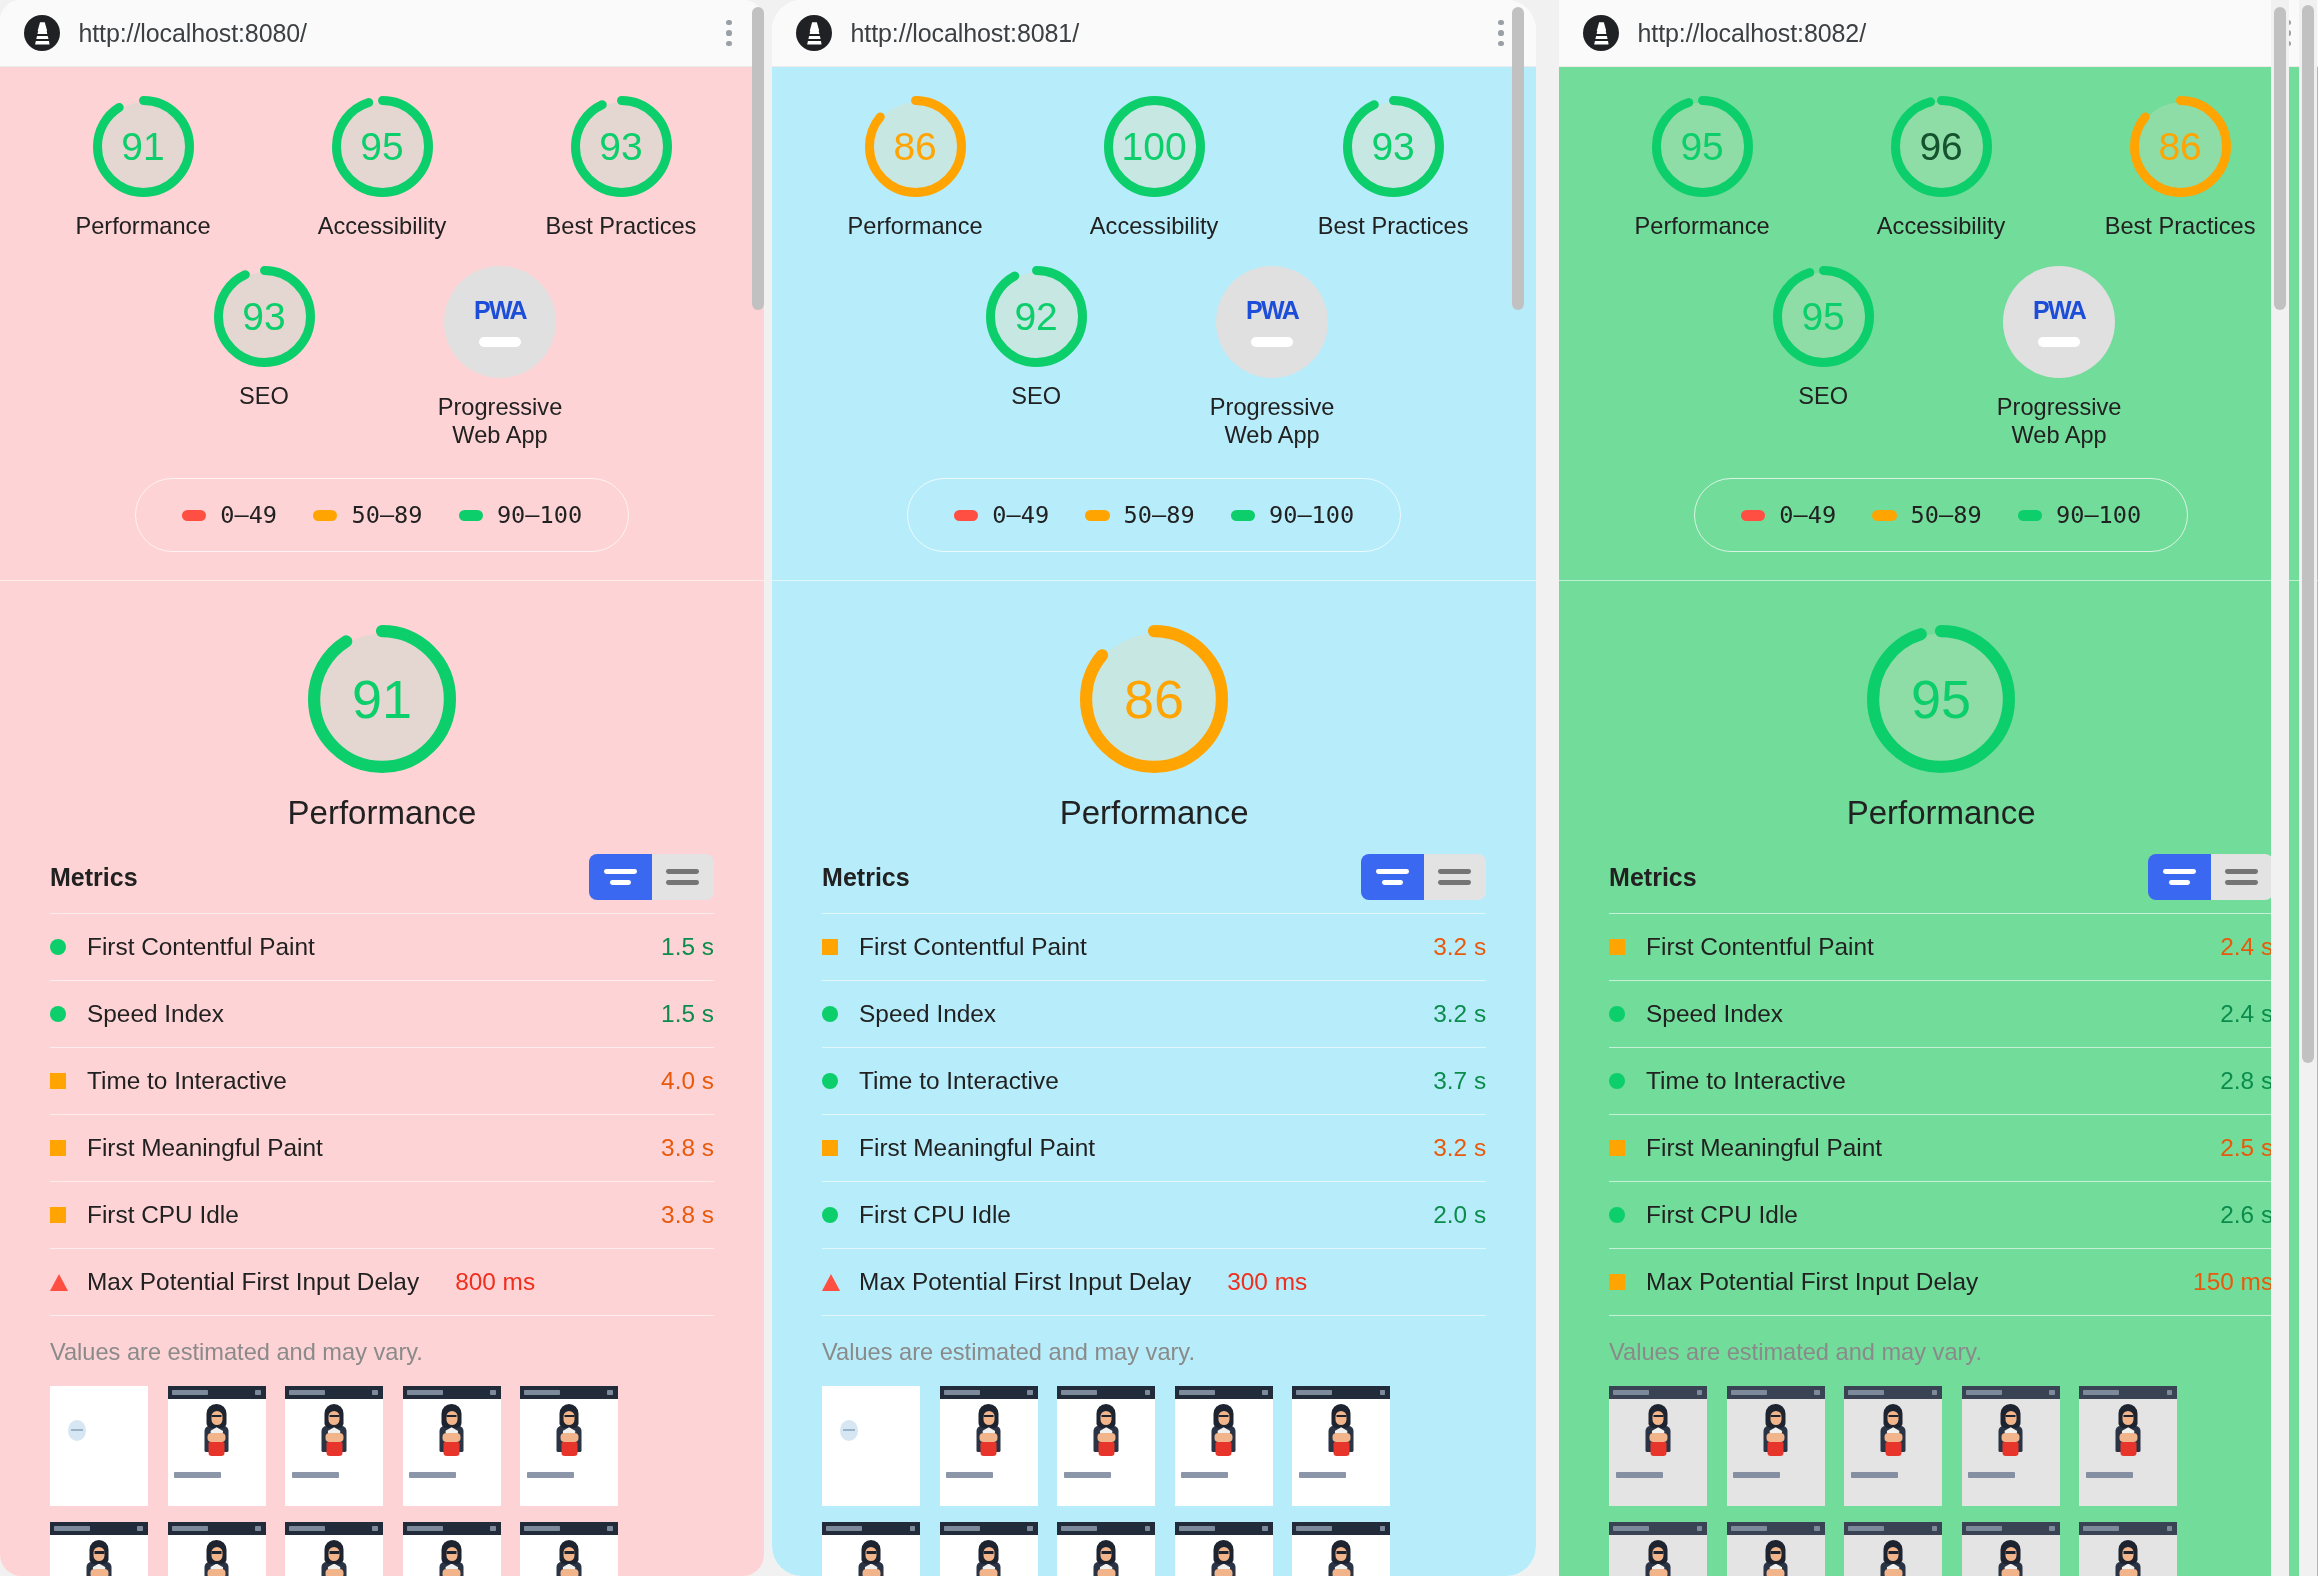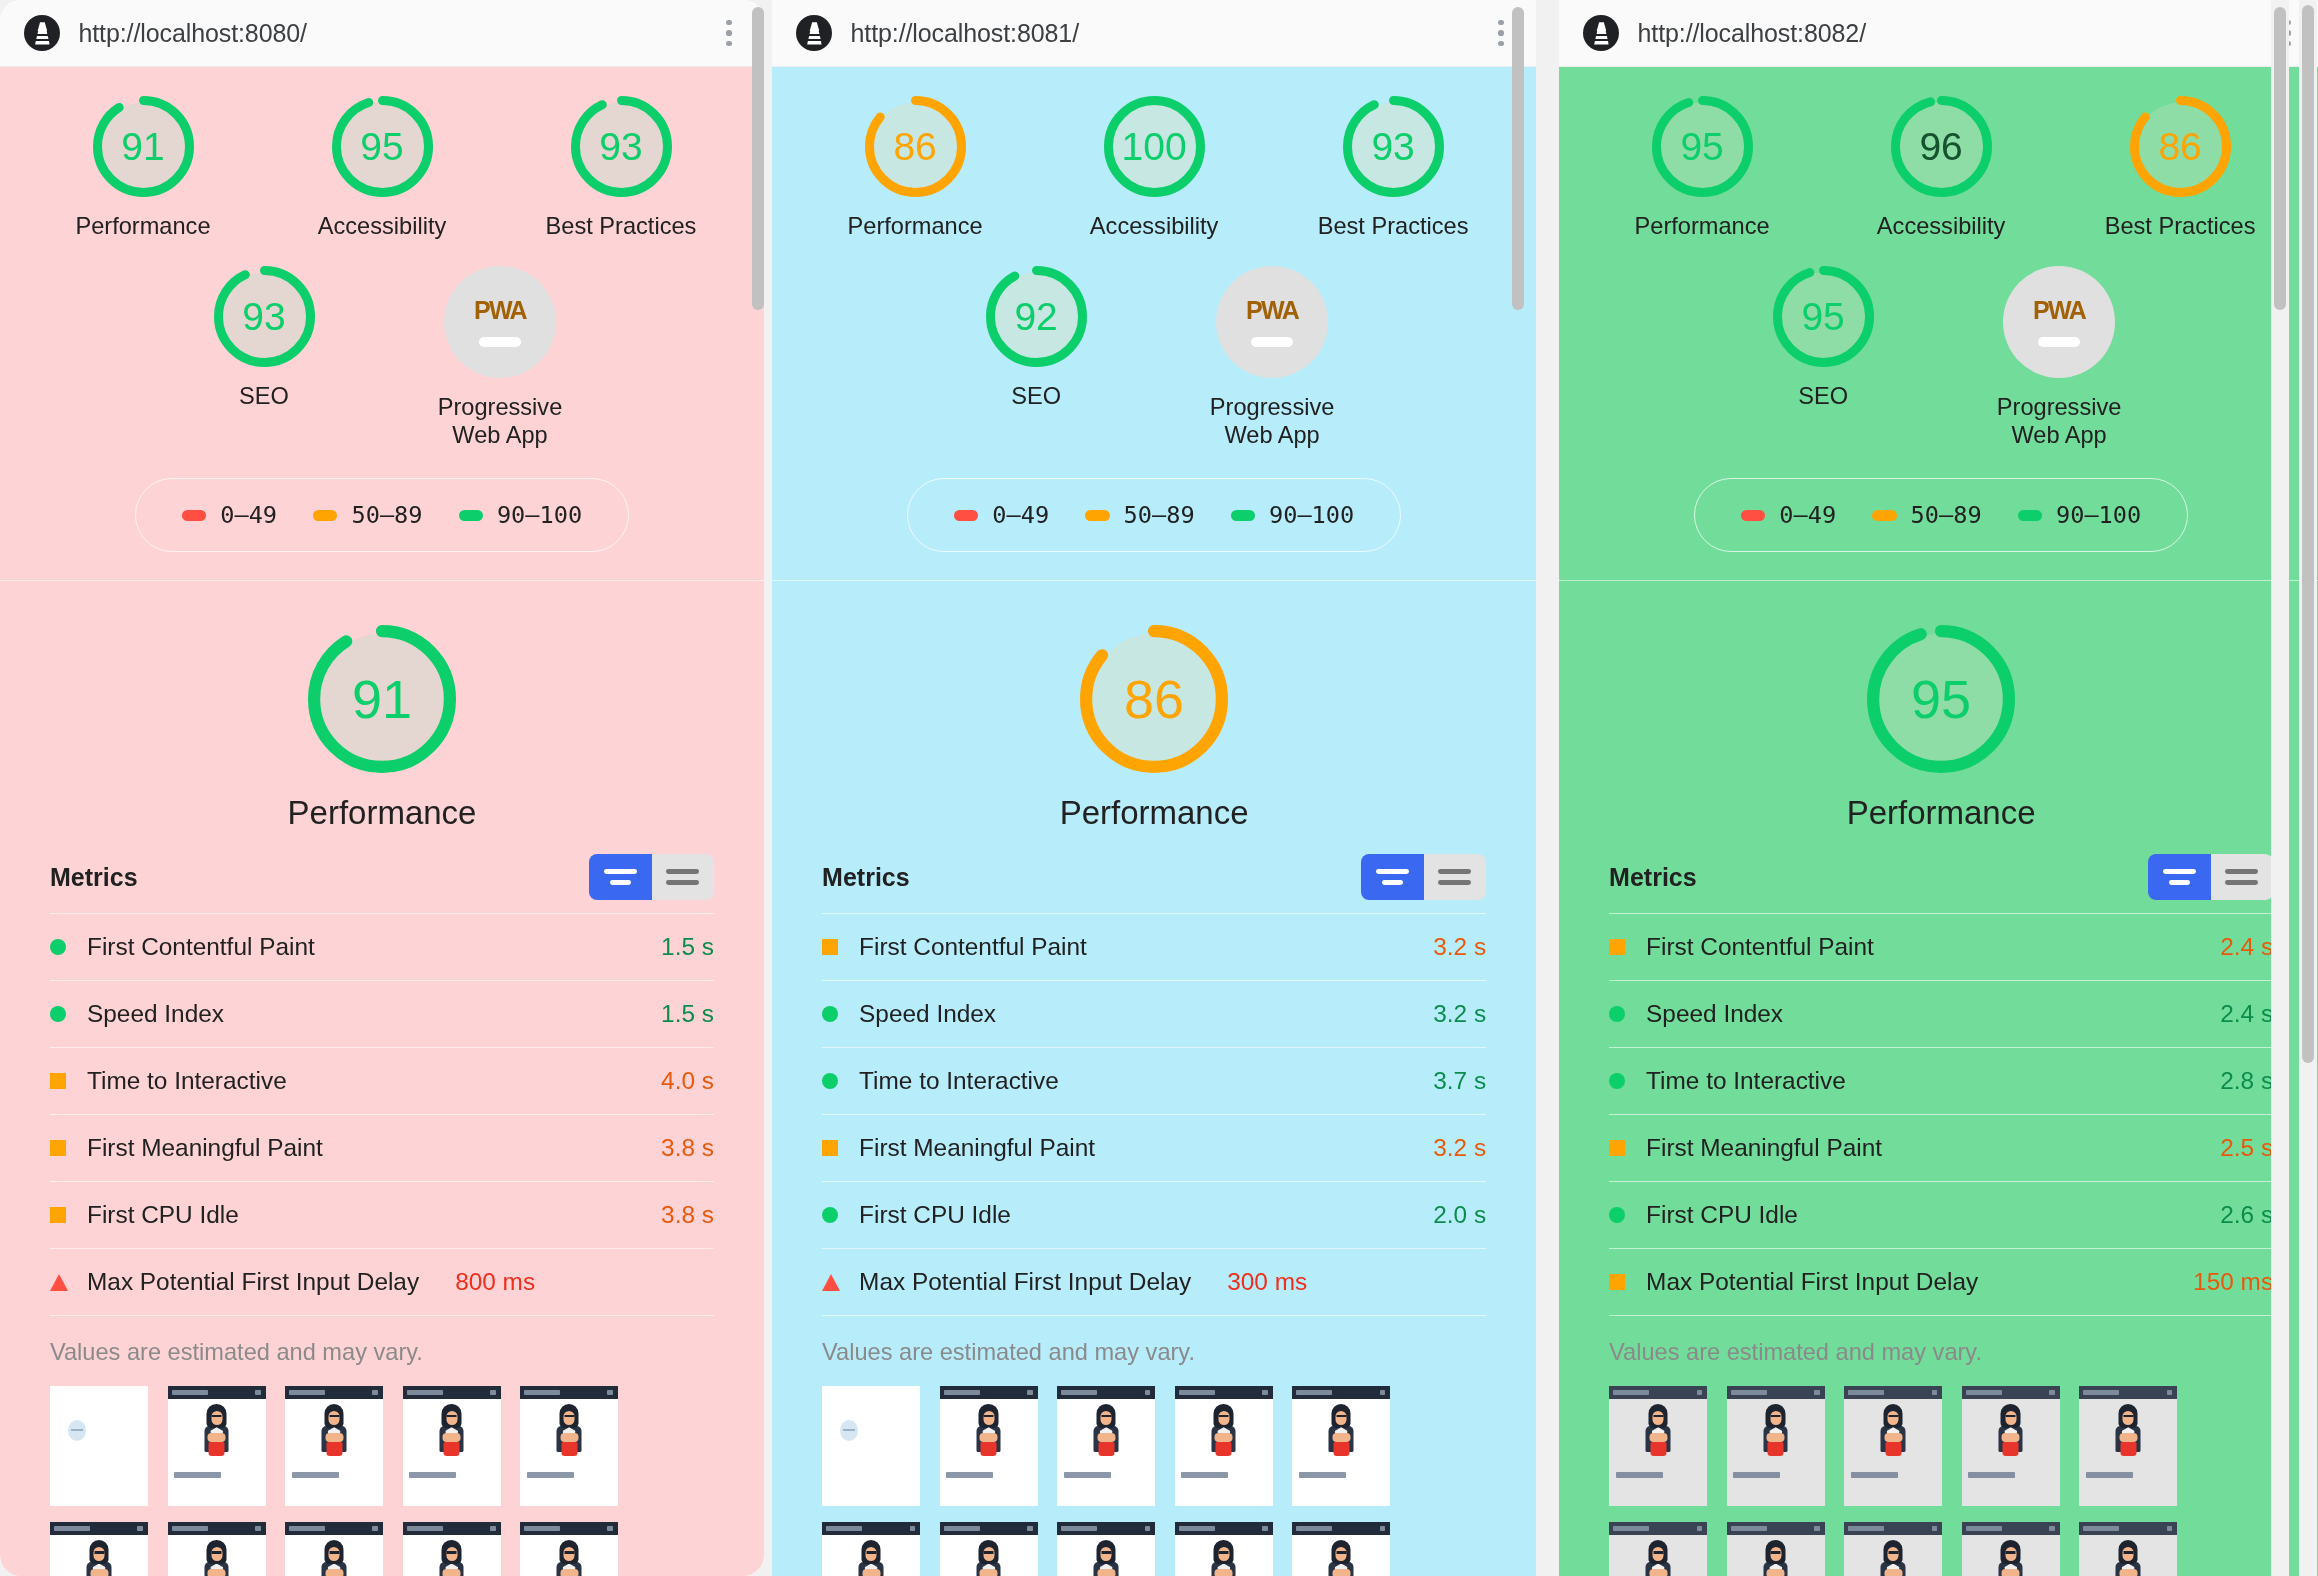--- a/index.html
+++ b/index.html
@@ -94,21 +94,21 @@
   }
 
   
   .pwa-badge {
     width: 112px; height: 112px; border-radius: 50%;
     background: #e0e0e0; margin: 0 auto;
     display: flex; flex-direction: column; align-items: center; justify-content: center;
     gap: 11.4px;
   }
   .pwa-text {
-    font-size: 25px; font-weight: 700; color: #a16207;
+    font-size: 25px; font-weight: 700; color: #1d4ed8;
     letter-spacing: -1.6px;
   }
   .pwa-bar { width: 42px; height: 9.8px; border-radius: 4.9px; background: #fff; }
 
   
   .legend-wrap { display: flex; justify-content: center; margin-top: 29px; }
   .legend {
     display: inline-flex; align-items: center; gap: 0;
     border: 1.6px solid rgba(255,255,255,0.72);
     border-radius: 37px;
@@ -505,21 +505,21 @@
                 <div class="fig-shirt"></div>
                 <div class="fig-arm"></div>
                 <div class="fig-skirt"></div>
               </div>
             </div>
           </div>
         </div>
       </div>
     </div>
     <div class="panel-gap" style="flex-basis: 8.1px;"></div>
-    <div class="panel" style="width: 764px;">
+    <div class="panel" style="width: 764px; border-radius: 30px;">
       <div class="topbar">
         <div class="lh-logo">
           <div class="beam"></div>
           <div class="tower"></div>
           <div class="band"></div>
           <div class="band2"></div>
         </div>
         <div class="url">http://localhost:8081/</div>
         <div class="kebab">
           <i></i>

